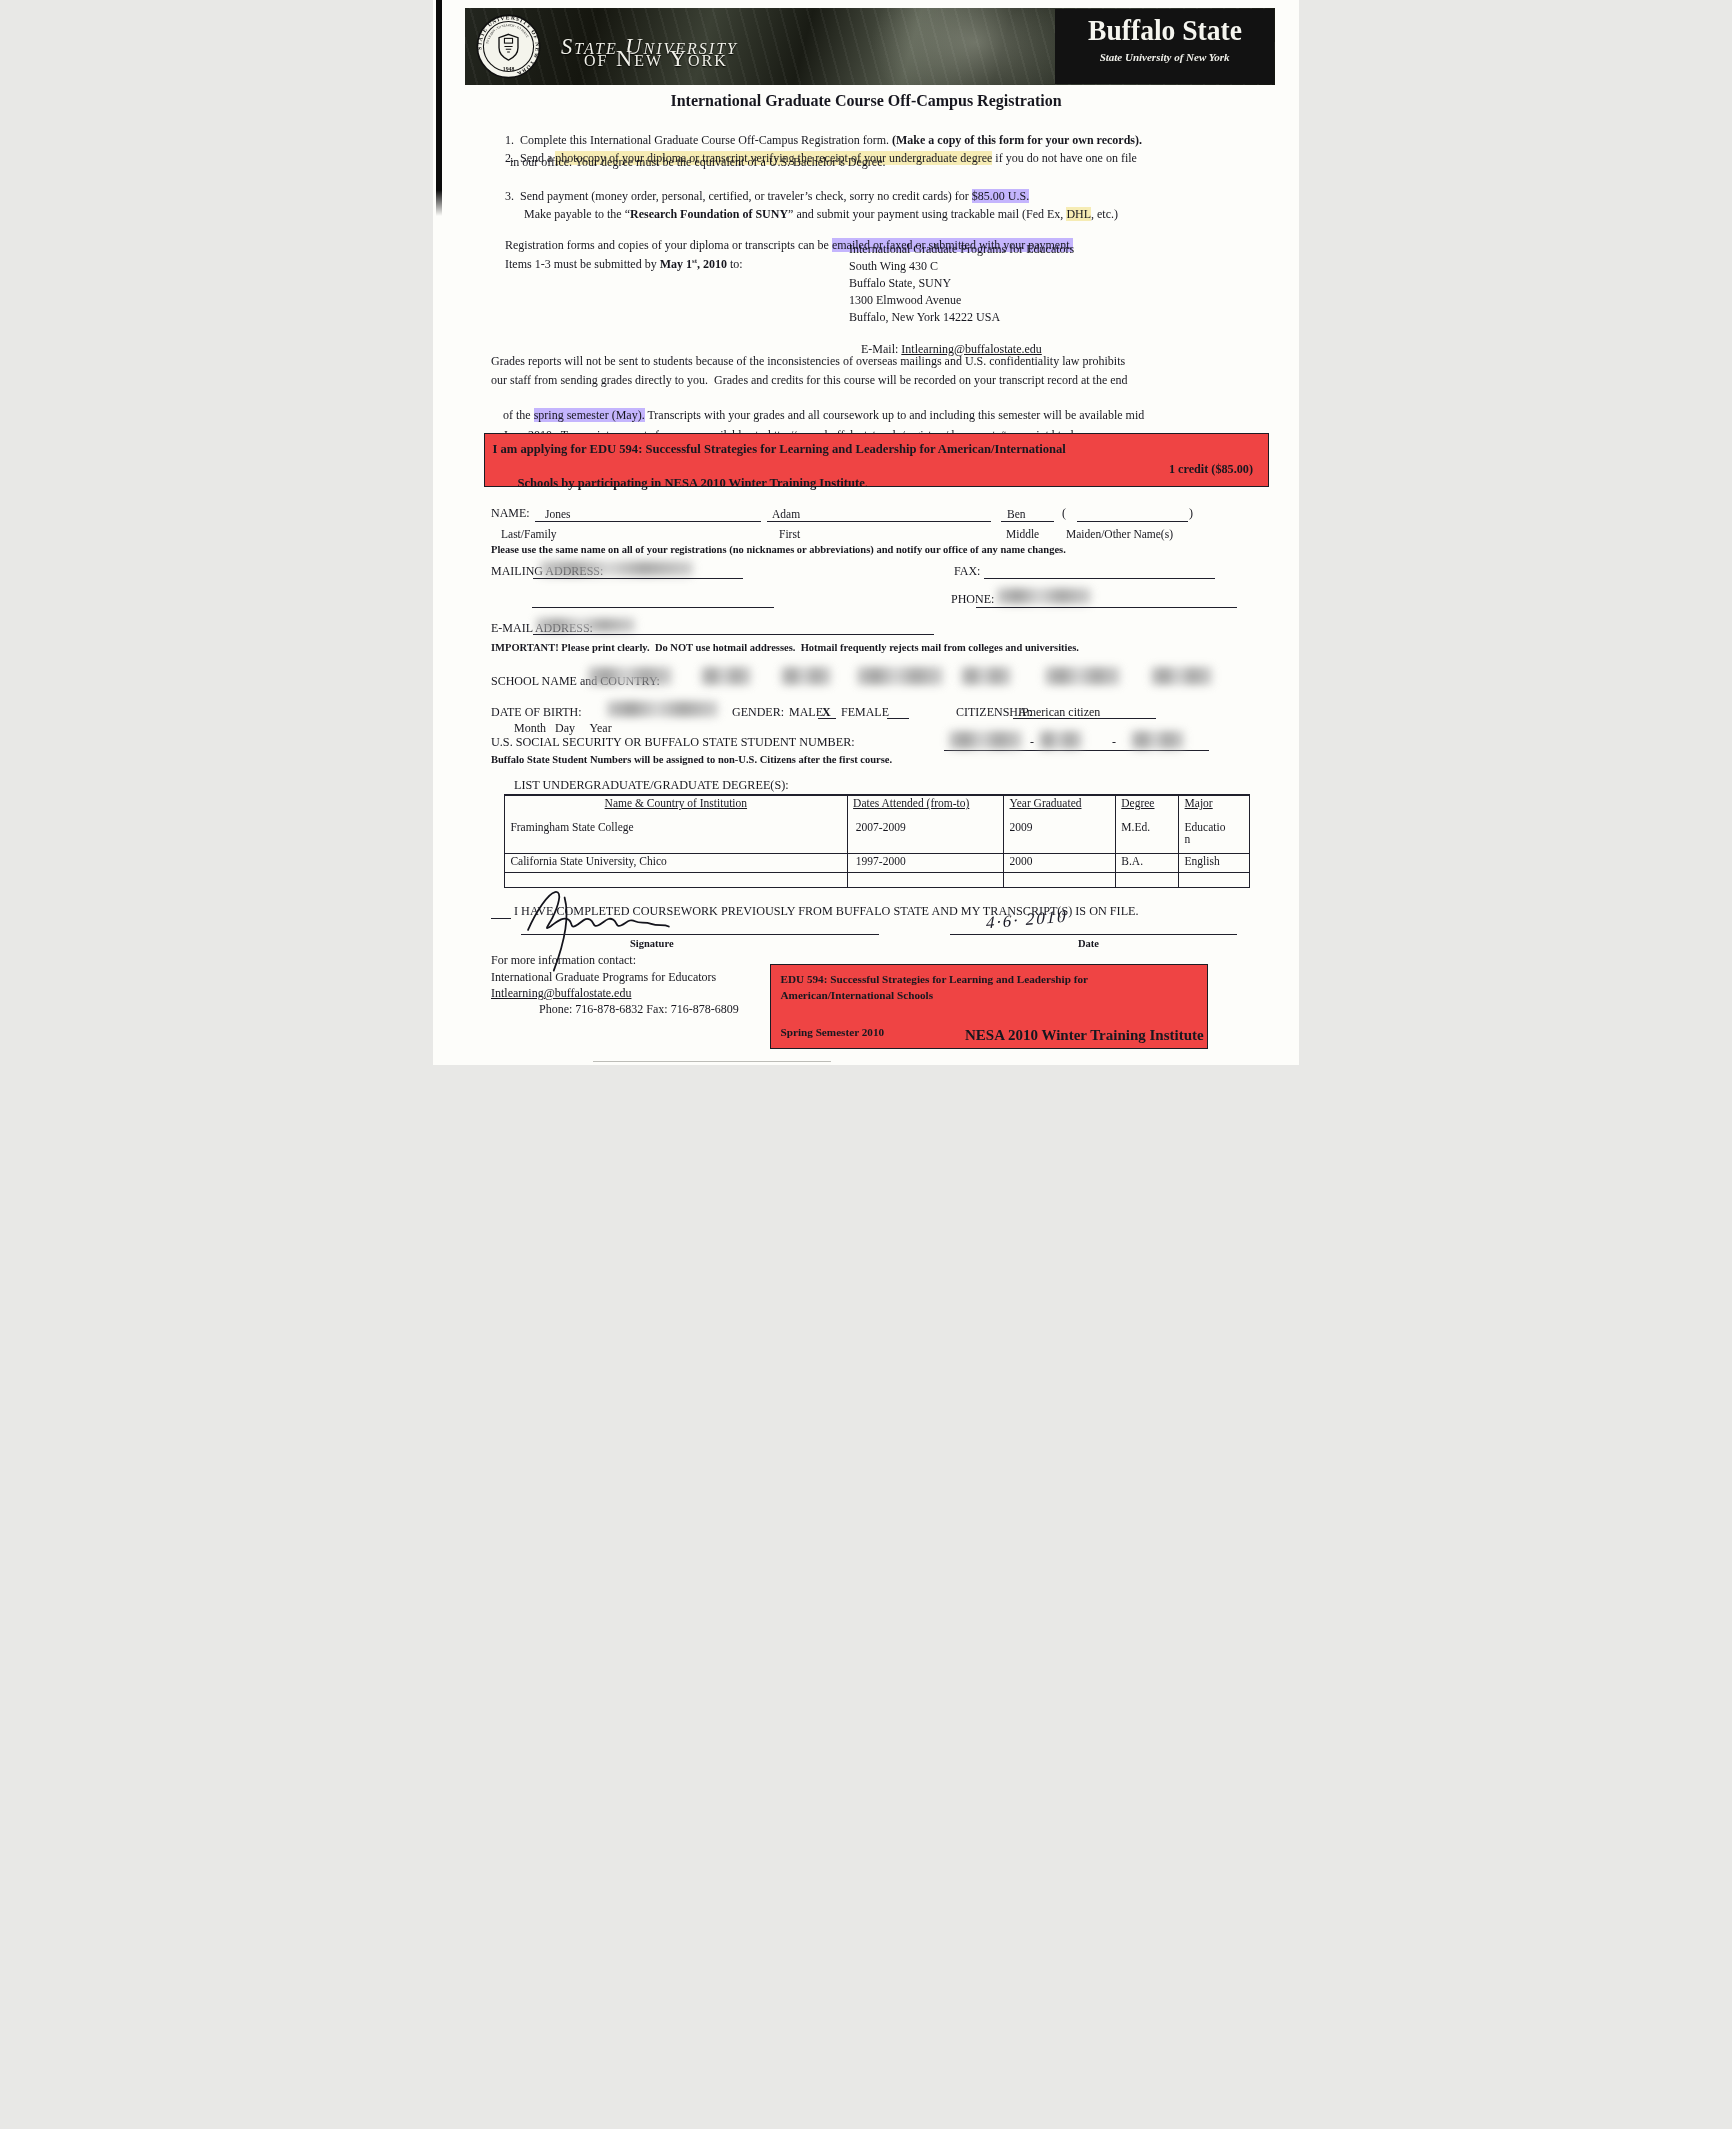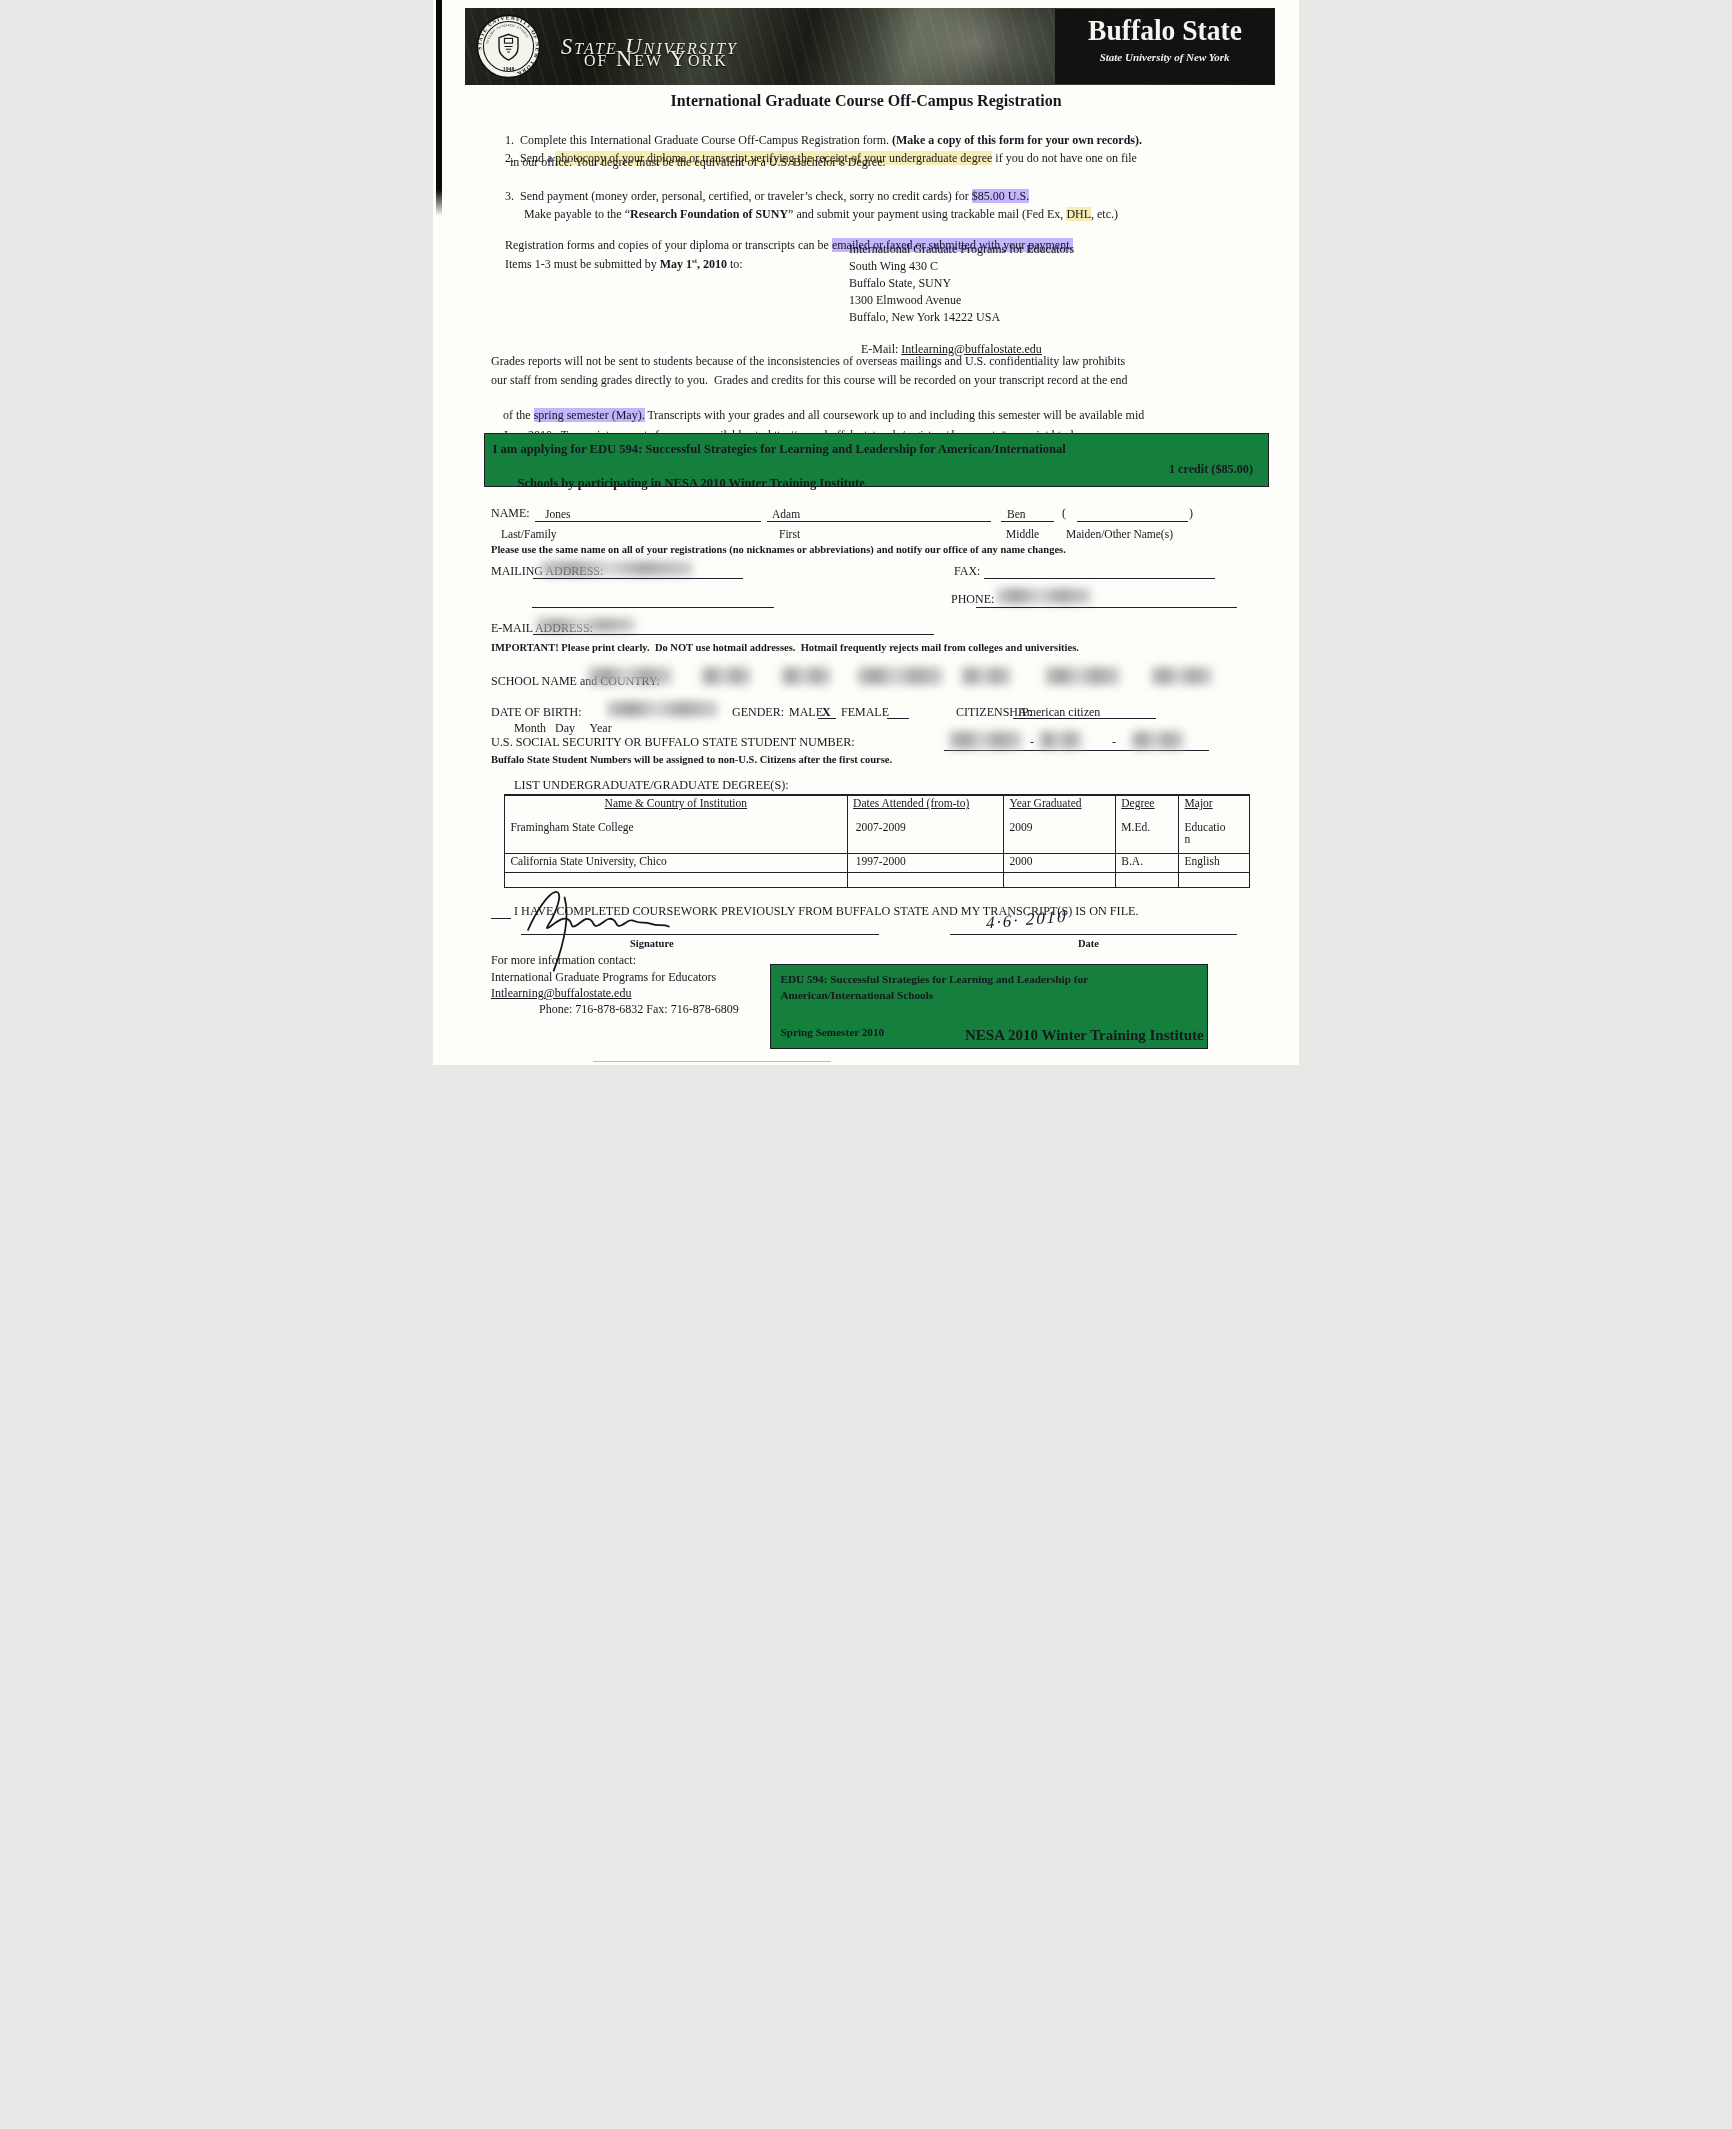--- a/index.html
+++ b/index.html
@@ -20,21 +20,21 @@
   
   #banner{left:32px;top:8.1px;width:810px;height:77px;
      background:
        radial-gradient(ellipse 149px 109px at 63% 45%, rgba(210,214,198,.38), transparent 70%),
        repeating-linear-gradient(75deg, transparent 0 11px, rgba(255,255,255,.045) 11px 13px),
        linear-gradient(105deg,#23261f 0%,#15160f 16%,#3b4034 30%,#191b14 42%,#565c4e 55%,#262a20 66%,#3a3f35 80%,#14150f 100%);}
   #wordmark-box{position:absolute;right:1.4px;top:1.4px;width:219px;height:75px;background:#121212;}
   .univ-name{font-variant:small-caps;color:#f2f2ea;letter-spacing:2px;font-size:22.4px;line-height:1.05;
      text-shadow:0 0.7px 1.4px #000;}
   
-  .boxed{border:1.7px solid #1c1c24;background:#15803d;}
+  .boxed{border:1.7px solid #1c1c24;background:#ef4444;}
   
   table.deg{border-collapse:collapse;width:746px;table-layout:fixed;
      font-family:"Liberation Serif",serif;font-size:11.5px;color:#17171f;}
   table.deg,table.deg td{border:1.1px solid #20202c;}
   table.deg tr.hdr td{border-bottom:none;}
   table.deg tr.r1 td{border-top:none;}
   table.deg td{padding:1.4px 5.4px;vertical-align:top;overflow:hidden;}
   table.deg .hd{text-decoration:underline;}
   .wrapmaj{display:inline-block;max-width:42px;word-break:break-all;}
   .handwrite{font-style:italic;letter-spacing:2px;transform:rotate(-5deg) skewX(-6deg);

